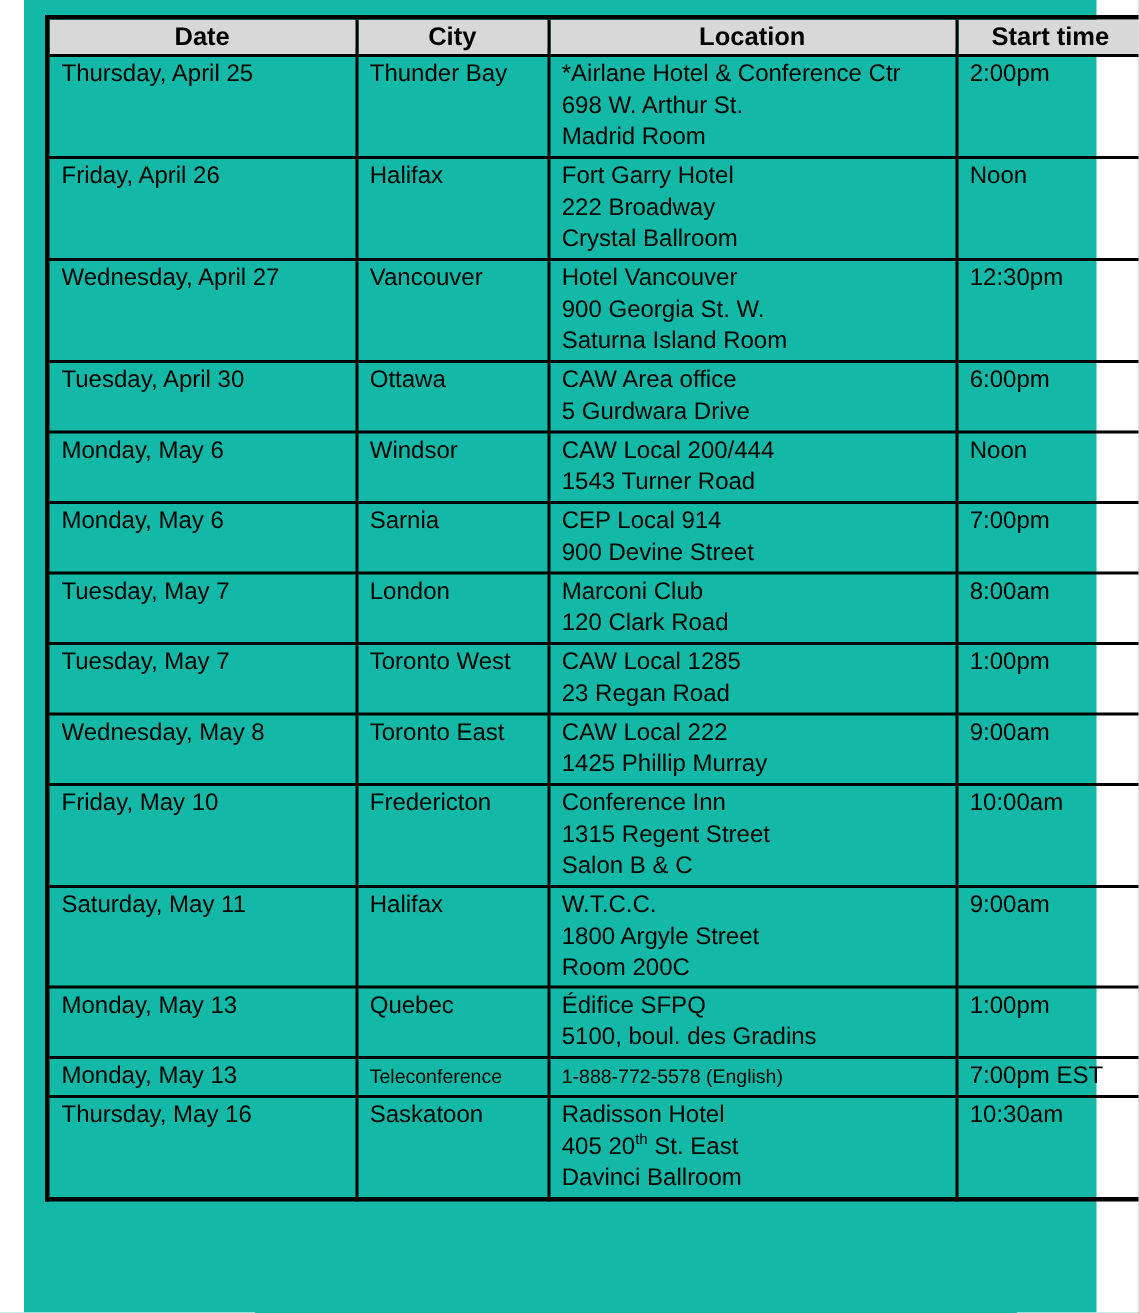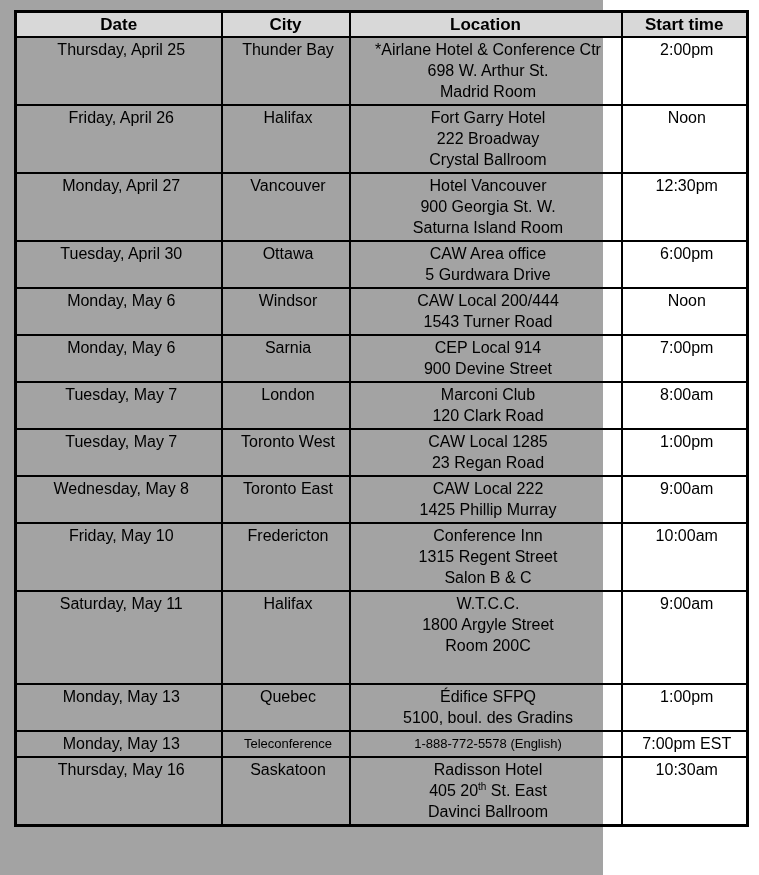--- a/index.html
+++ b/index.html
@@ -1,42 +1,41 @@
 <!DOCTYPE html>
 <html><head>
 <meta charset="utf-8">
 <style>
   html, body { margin: 0; padding: 0; background: #ffffff; }
   body { font-family: "Liberation Sans", sans-serif; color: #000; }
   .page {
-    width: 603px; height: 875px; box-sizing: border-box;
-    padding: 10px 11px 0 14px; background: #a3a3a3;
+    width: 715px; height: 875px; box-sizing: border-box;
+    padding: 10px 11px 0 14px; background: #14b8a6; margin-left: 16px;
   }
   table.schedule {
     border-collapse: collapse; table-layout: fixed; width: 732px;
   }
   table.schedule th, table.schedule td {
     border: 2px solid #000;
     overflow: hidden;
   }
   table.schedule { border: 3px solid #000; }
   table.schedule th {
     background: #d8d8d8;
     font-size: 17px; font-weight: bold; text-align: center;
     padding: 1px 2px; height: 21px;
   }
   table.schedule td {
     vertical-align: top;
     font-size: 16px; line-height: 21px;
     padding: 1px 3px 2px 8px;
-    text-align: center;
   }
   td.city-cell, td.time-cell { padding-left: 9px; }
   
-  tbody tr:nth-child(11) td { padding-bottom: 27px; }
+  tbody tr:nth-child(11) td { padding-bottom: 1px; }
   
   tr.small-row td.city-cell, tr.small-row td.loc-cell {
     font-size: 13px; line-height: 18px; padding-top: 3px;
   }
   td sup { font-size: 10px; line-height: 0; }
 </style>
 </head>
 <body>
 
 <div class="page">
@@ -71,21 +70,21 @@
           <td class="date-cell">Friday, April 26</td>
           <td class="city-cell">Halifax</td>
           <td class="loc-cell">
             <div>Fort Garry Hotel</div>
             <div>222 Broadway</div>
             <div>Crystal Ballroom</div>
           </td>
           <td class="time-cell">Noon</td>
         </tr>
         <tr>
-          <td class="date-cell">Monday, April 27</td>
+          <td class="date-cell">Wednesday, April 27</td>
           <td class="city-cell">Vancouver</td>
           <td class="loc-cell">
             <div>Hotel Vancouver</div>
             <div>900 Georgia St. W.</div>
             <div>Saturna Island Room</div>
           </td>
           <td class="time-cell">12:30pm</td>
         </tr>
         <tr>
           <td class="date-cell">Tuesday, April 30</td>

